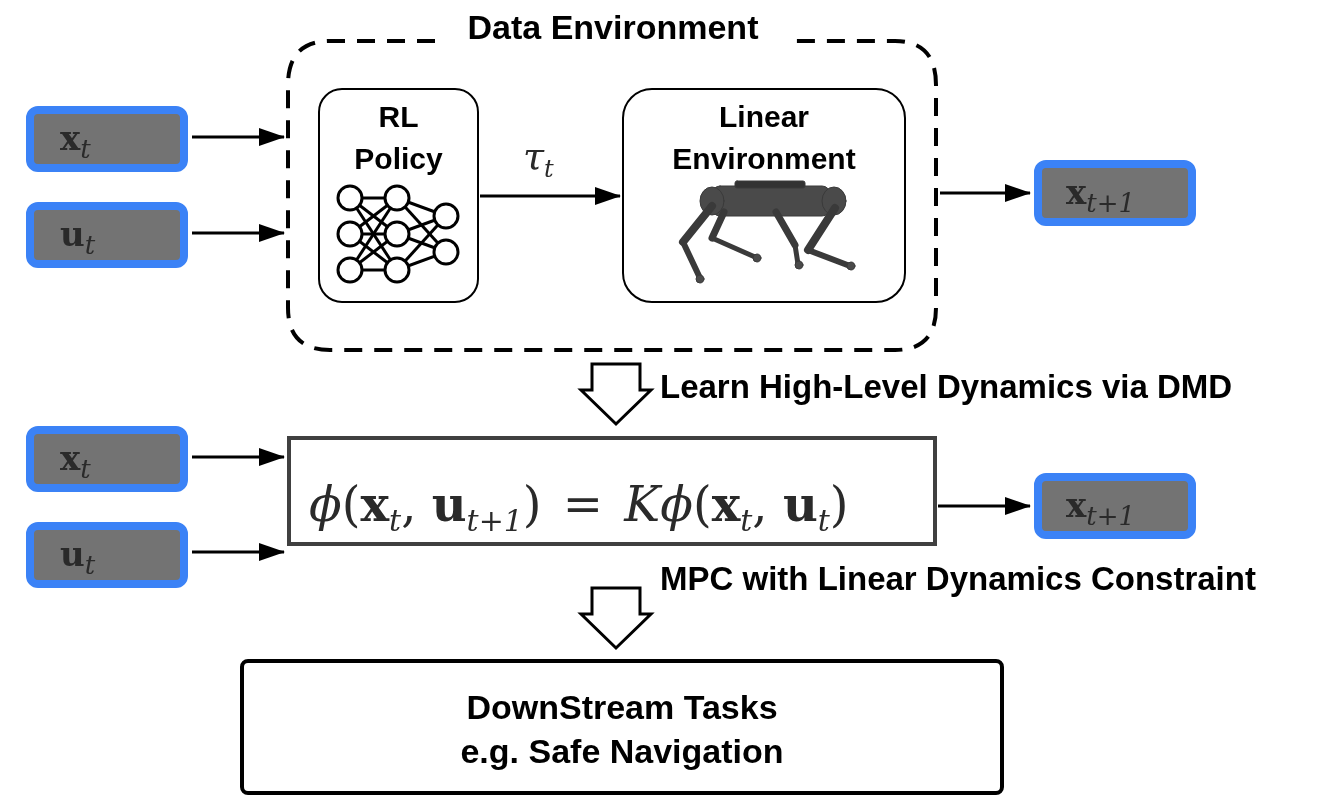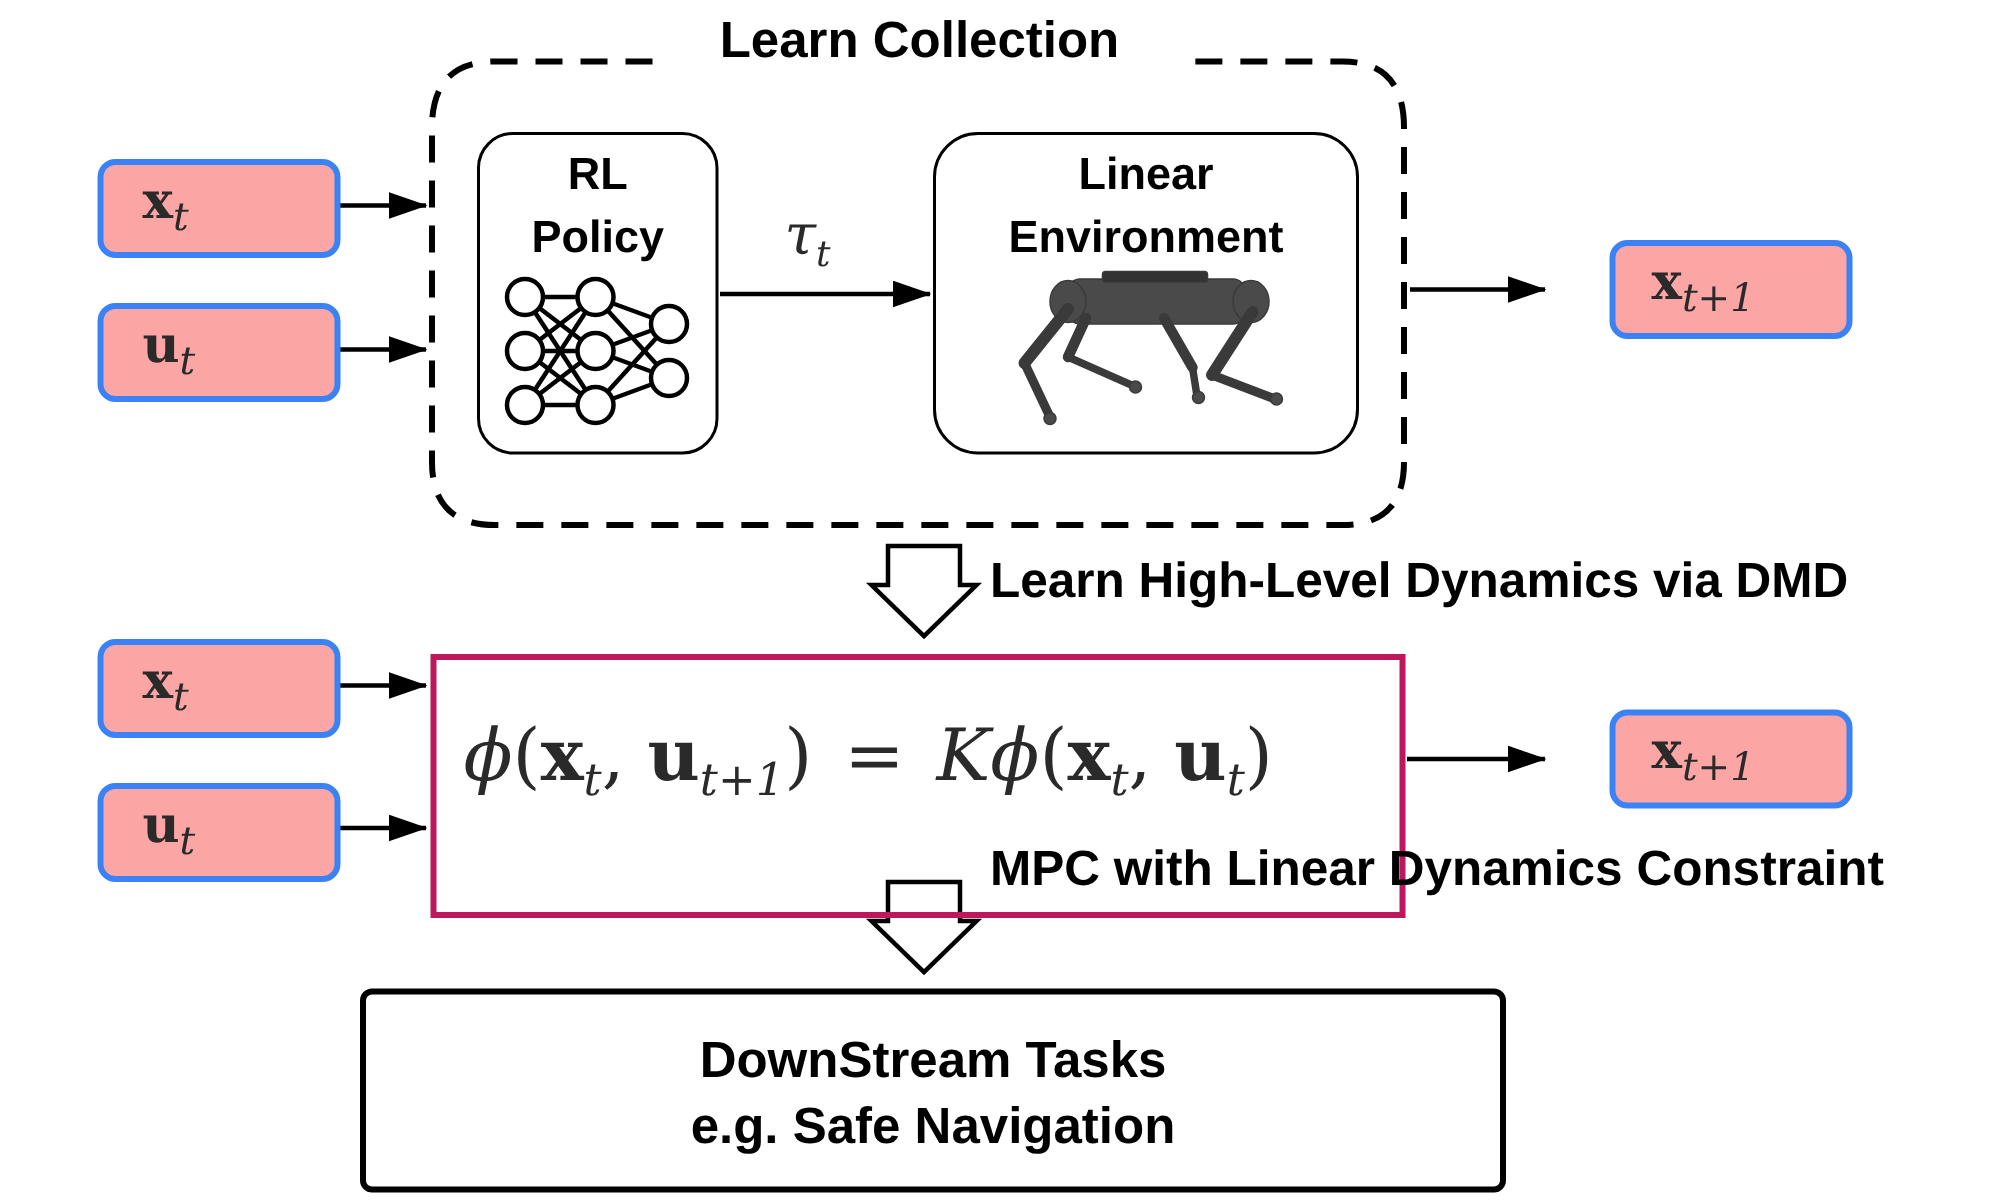--- a/index.html
+++ b/index.html
@@ -1,21 +1,21 @@
 <!DOCTYPE html>
 <html><head>
 <meta charset="utf-8">
 <style>
   html, body { margin: 0; padding: 0; background: #ffffff; }
   body { width: 1344px; height: 802px; position: relative; overflow: hidden;
          font-family: "Liberation Sans", sans-serif; }
   .abs { position: absolute; }
   .sans-bold { font-family: "Liberation Sans", sans-serif; font-weight: bold; color: #000; }
   .math { font-family: "DejaVu Serif", "Liberation Serif", serif; color: #2a2a2a; }
-  .box-in { border: 4px solid #3b82f6; border-radius: 12px; box-sizing: border-box; background: #fca5a5; margin-left: 39px; }
+  .box-in { border: 8px solid #3b82f6; border-radius: 12px; box-sizing: border-box; background: #737373; }
   .var { position: absolute; left: 26px; top: 4px; font-size: 34px; }
   .var .b { font-weight: bold; }
   .var sub { font-style: italic; font-size: 26px; vertical-align: -8px; }
   svg.overlay { position: absolute; left: 0; top: 0; }
   .label-center { text-align: center; line-height: 42px; }
 </style>
 </head>
 <body>
 
 <svg class="overlay" width="1344" height="802">
@@ -84,21 +84,21 @@
     <line x1="795" y1="245" x2="798" y2="264" stroke-width="5"></line>
     <line x1="835" y1="208" x2="808" y2="250" stroke-width="8"></line>
     <line x1="808" y1="250" x2="850" y2="266" stroke-width="6"></line>
     <circle cx="700" cy="279" r="4"></circle>
     <circle cx="757" cy="258" r="4"></circle>
     <circle cx="799" cy="265" r="4"></circle>
     <circle cx="851" cy="266" r="4"></circle>
   </g>
 </svg>
 
-<div class="abs sans-bold" style="left:448px; top:8px; width:330px; text-align:center; font-size:34px;">Learn Collection</div>
+<div class="abs sans-bold" style="left:448px; top:8px; width:330px; text-align:center; font-size:34px;">Data Environment</div>
 
 <div class="abs box-in" style="left:26px; top:106px; width:162px; height:66px;">
   <span class="var math">
     <span class="b">x</span><sub>t</sub>
   </span>
 </div>
 <div class="abs box-in" style="left:26px; top:202px; width:162px; height:66px;">
   <span class="var math">
     <span class="b">u</span><sub>t</sub>
   </span>
@@ -134,21 +134,21 @@
   <span class="var math">
     <span class="b">x</span><sub>t</sub>
   </span>
 </div>
 <div class="abs box-in" style="left:26px; top:522px; width:162px; height:66px;">
   <span class="var math">
     <span class="b">u</span><sub>t</sub>
   </span>
 </div>
 
-<div class="abs" style="left:287px; top:436px; width:650px; height:176px; border:4px solid #be185d; box-sizing:border-box;">
+<div class="abs" style="left:287px; top:436px; width:650px; height:110px; border:4px solid #404040; box-sizing:border-box;">
   <div class="math" style="position:absolute; left:18px; top:36px; font-size:48px; white-space:nowrap;">
     <i>ϕ</i><span>(</span><b>x</b><sub style="font-size:30px;font-style:italic;vertical-align:-10px;">t</sub><span>,</span> <b>u</b><sub style="font-size:30px;font-style:italic;vertical-align:-10px;">t+1</sub><span>)</span>
     <span style="margin:0 6px;">=</span>
     <i>K</i><i>ϕ</i><span>(</span><b>x</b><sub style="font-size:30px;font-style:italic;vertical-align:-10px;">t</sub><span>,</span> <b>u</b><sub style="font-size:30px;font-style:italic;vertical-align:-10px;">t</sub><span>)</span>
   </div>
 </div>
 
 <div class="abs box-in" style="left:1034px; top:473px; width:162px; height:66px;">
   <span class="var math" style="left:24px;">
     <span class="b">x</span><sub>t+1</sub>

